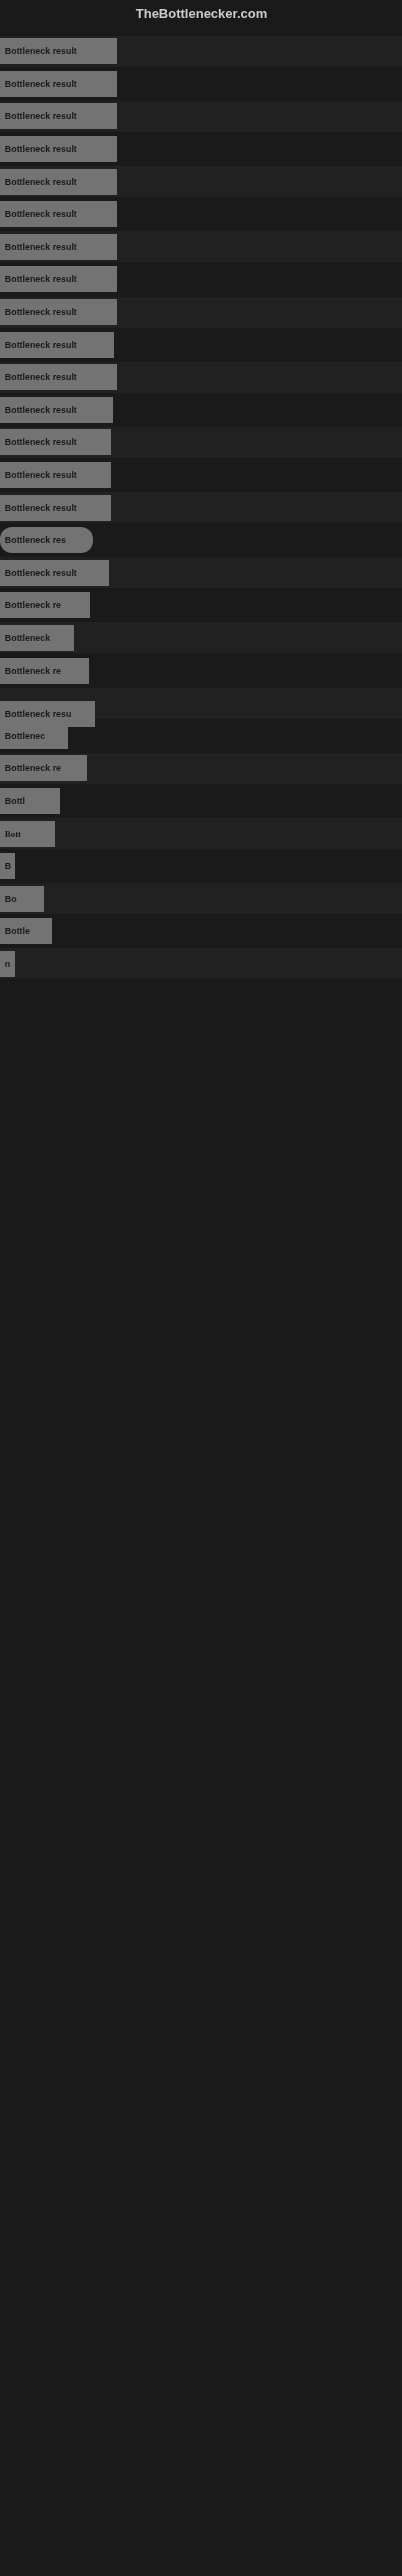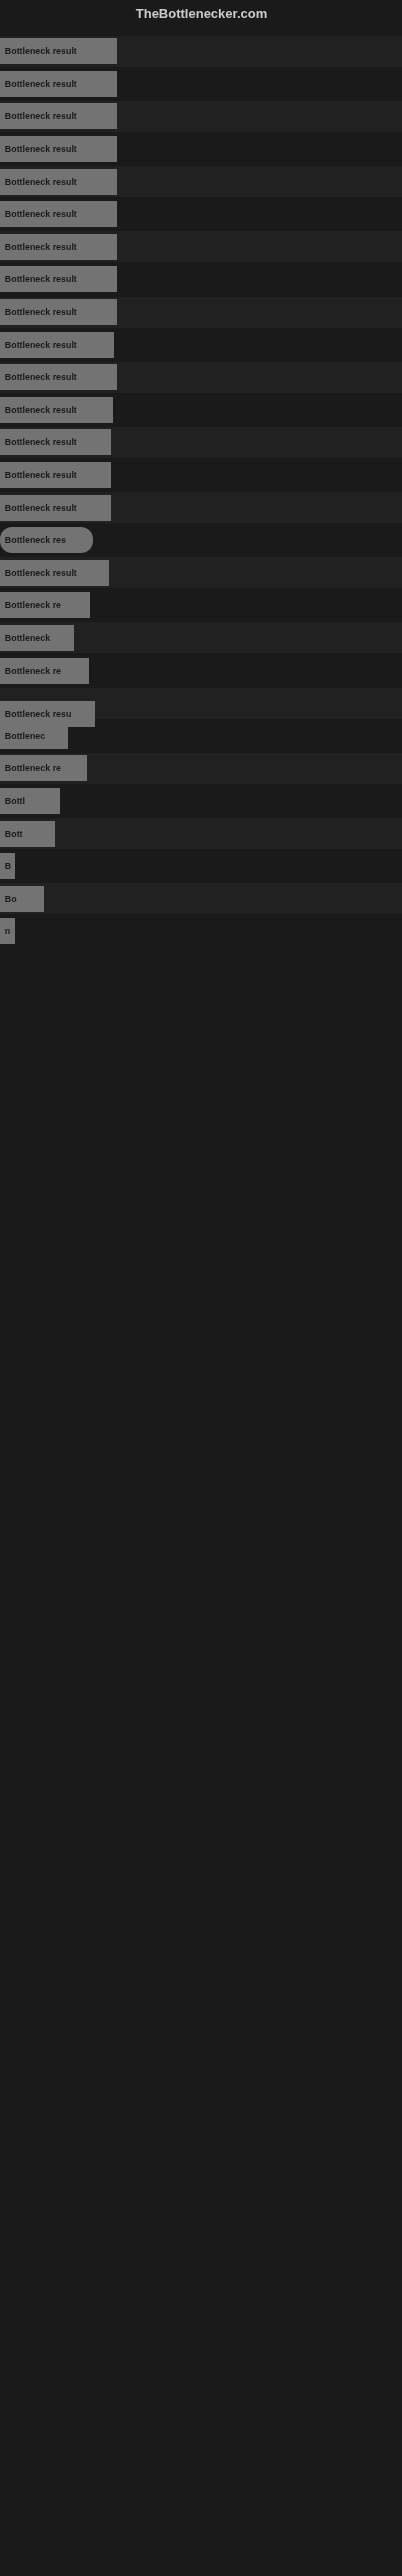--- a/index.html
+++ b/index.html
@@ -77,21 +77,21 @@
     .bar-16 { width: 93px; border-radius: 12px; }
     .bar-17 { width: 109px; }
     .bar-18 { width: 90px; }
     .bar-19 { width: 74px; }
     .bar-20 { width: 89px; }
     .bar-21 { width: 85px; }
     .bar-22 { width: 95px; margin-top: 21px; }
     .bar-23 { width: 68px; }
     .bar-24 { width: 87px; }
     .bar-25 { width: 60px; }
-    .bar-26 { width: 55px; }
+    .bar-26 { width: 55px; font-family: Liberation Serif, serif; }
     .bar-27 { width: 14.5px; }
     .bar-28 { width: 44px; }
     .bar-29 { width: 52px; }
     .bar-30 { width: 14.5px; }
   </style>
 </head>
 <body>
 
 <div>
   <p class="site-title">TheBottlenecker.com</p>
@@ -227,18 +227,23 @@
       <div class="bar bar-27">
         <span class="bar-label">B</span>
       </div>
     </div>
     <div class="bar-row">
       <div class="bar bar-28">
         <span class="bar-label">Bo</span>
       </div>
     </div>
     <div class="bar-row">
+      <div class="bar bar-29">
+        <span class="bar-label">Bottle</span>
+      </div>
+    </div>
+    <div class="bar-row">
       <div class="bar bar-30">
         <span class="bar-label">n</span>
       </div>
     </div>
   </div>
 
 
 </body></html>

